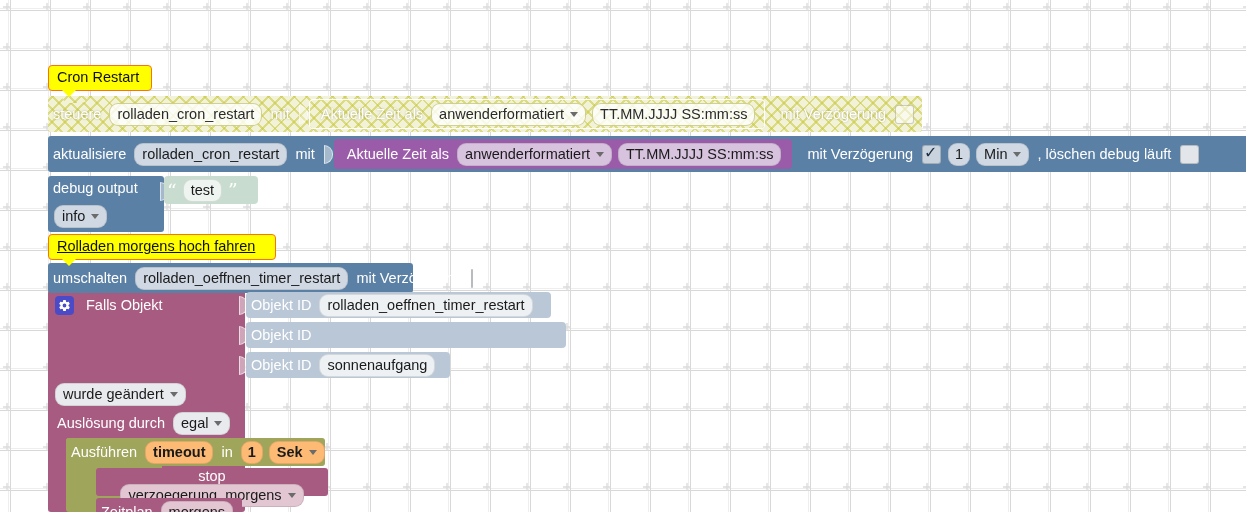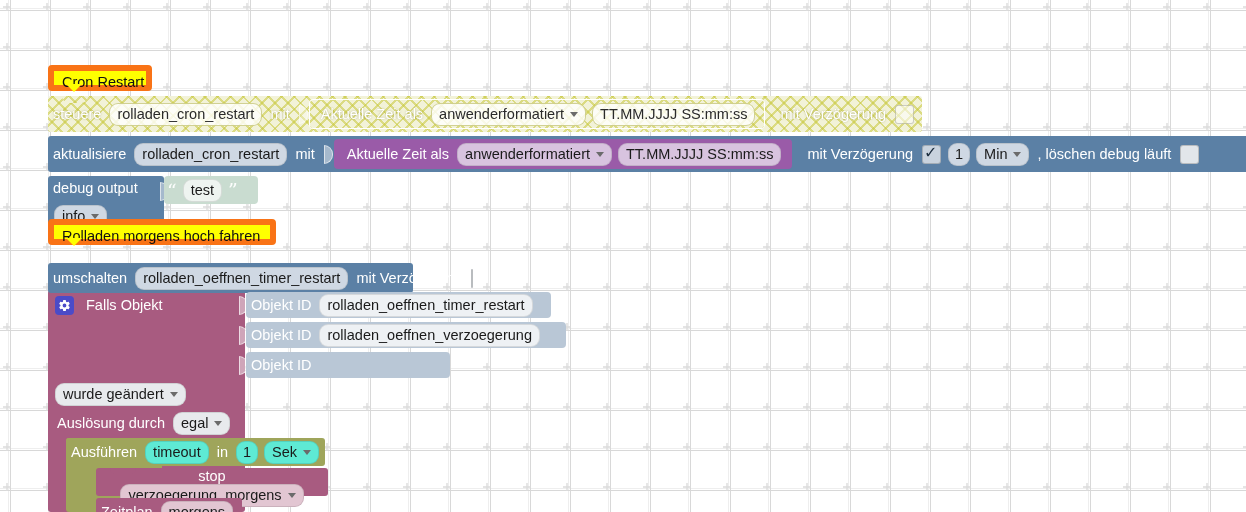--- a/index.html
+++ b/index.html
@@ -99,21 +99,21 @@
     color: #1a2b3c;
     font-family: "DejaVu Sans", sans-serif;
   }
   .cb.light { background: #e2e6ea; }
   .cb.hatchcb { background: rgba(255,255,255,0.55); }
 
   
   .comment {
     position: absolute;
     background: #ffff00;
-    border: 6px solid #f97316;
+    border: 1px solid #f97316;
     border-radius: 4px;
     color: #111;
     font-size: 14.5px;
     padding: 3px 8px 4px 8px;
     box-sizing: border-box;
     white-space: nowrap;
     z-index: 6;
   }
   .comment::after {
     content: "";
@@ -148,21 +148,21 @@
   .c-blue   { background: #5b80a5; }
   .c-violet { background: #9a5ba8; }
   .c-purple { background: #a85b80; }
   .c-olive  { background: #9fa55b; }
   .c-green  { background: #c9dcd0; }
   .c-steel  { background: #b9c7d6; text-align: right; }
 
   .c-blue .field   { background: #cfd8e3; }
   .c-violet .field { background: #d8c3df; }
   .c-purple .field { background: #e2c6d2; }
-  .c-olive .field  { background: #5eead4; }
+  .c-olive .field  { background: #fdba74; font-weight: bold; }
   .c-steel .field  { background: #eef1f4; }
   .c-green .field  { background: #eef4f0; }
 
   
   .notch::before {
     content: "";
     position: absolute;
     left: 14px;
     top: 0;
     width: 26px;
@@ -275,21 +275,21 @@
 </div>
 
 <div style="position:absolute; left:160px; top:182px; width:9px; height:19px; border-radius:0 9px 9px 0; background:rgba(255,255,255,.45); border:1px solid rgba(255,255,255,.6); box-sizing:border-box; z-index:4;"></div>
 
 <div class="blk c-green" style="left:164px; top:176px; width:94px; height:28px; z-index:4; border-radius:4px;">
   <span class="quote">“</span>
   <span class="field">test</span>
   <span class="quote">”</span>
 </div>
 
-<div class="comment" style="left:48px; top:219px; width:228px; height:26px;">
+<div class="comment" style="left:48px; top:234px; width:228px; height:26px;text-decoration:underline;">
   <span>Rolladen morgens hoch fahren</span>
 </div>
 
 <div class="blk c-blue notch" style="left:48px; top:263px; width:365px; height:30px; z-index:3;">
   <span class="lbl">umschalten</span>
   <span class="field">rolladen_oeffnen_timer_restart</span>
   <span class="lbl">mit Verzögerung</span>
   <span class="cb light"></span>
 </div>
 
@@ -307,24 +307,24 @@
 <div style="position:absolute; left:239px; top:296px; width:9px; height:19px; border-radius:0 9px 9px 0; background:rgba(255,255,255,.45); border:1px solid rgba(255,255,255,.6); box-sizing:border-box; z-index:4;"></div>
 <div style="position:absolute; left:239px; top:326px; width:9px; height:19px; border-radius:0 9px 9px 0; background:rgba(255,255,255,.45); border:1px solid rgba(255,255,255,.6); box-sizing:border-box; z-index:4;"></div>
 <div style="position:absolute; left:239px; top:356px; width:9px; height:19px; border-radius:0 9px 9px 0; background:rgba(255,255,255,.45); border:1px solid rgba(255,255,255,.6); box-sizing:border-box; z-index:4;"></div>
 
 <div class="blk c-steel" style="left:246px; top:292px; width:305px; height:26px; z-index:4; border-radius:4px;">
   <span class="lbl">Objekt ID</span>
   <span class="field">rolladen_oeffnen_timer_restart</span>
 </div>
 <div class="blk c-steel" style="left:246px; top:322px; width:320px; height:26px; z-index:4; border-radius:4px;">
   <span class="lbl">Objekt ID</span>
-  <span class="field">rolladen_oeffnen_verzoegerung</span>
 </div>
 <div class="blk c-steel" style="left:246px; top:352px; width:204px; height:26px; z-index:4; border-radius:4px;">
   <span class="lbl">Objekt ID</span>
+  <span class="field">sonnenaufgang</span>
 </div>
 
 <div class="blk" style="left:52px; top:383px; width:190px; height:22px; background:transparent; z-index:5;">
   <span class="field dd">wurde geändert</span>
 </div>
 
 <div class="blk" style="left:52px; top:412px; width:200px; height:22px; background:transparent; z-index:5;">
   <span class="lbl">Auslösung durch</span>
   <span class="field dd">egal</span>
 </div>

